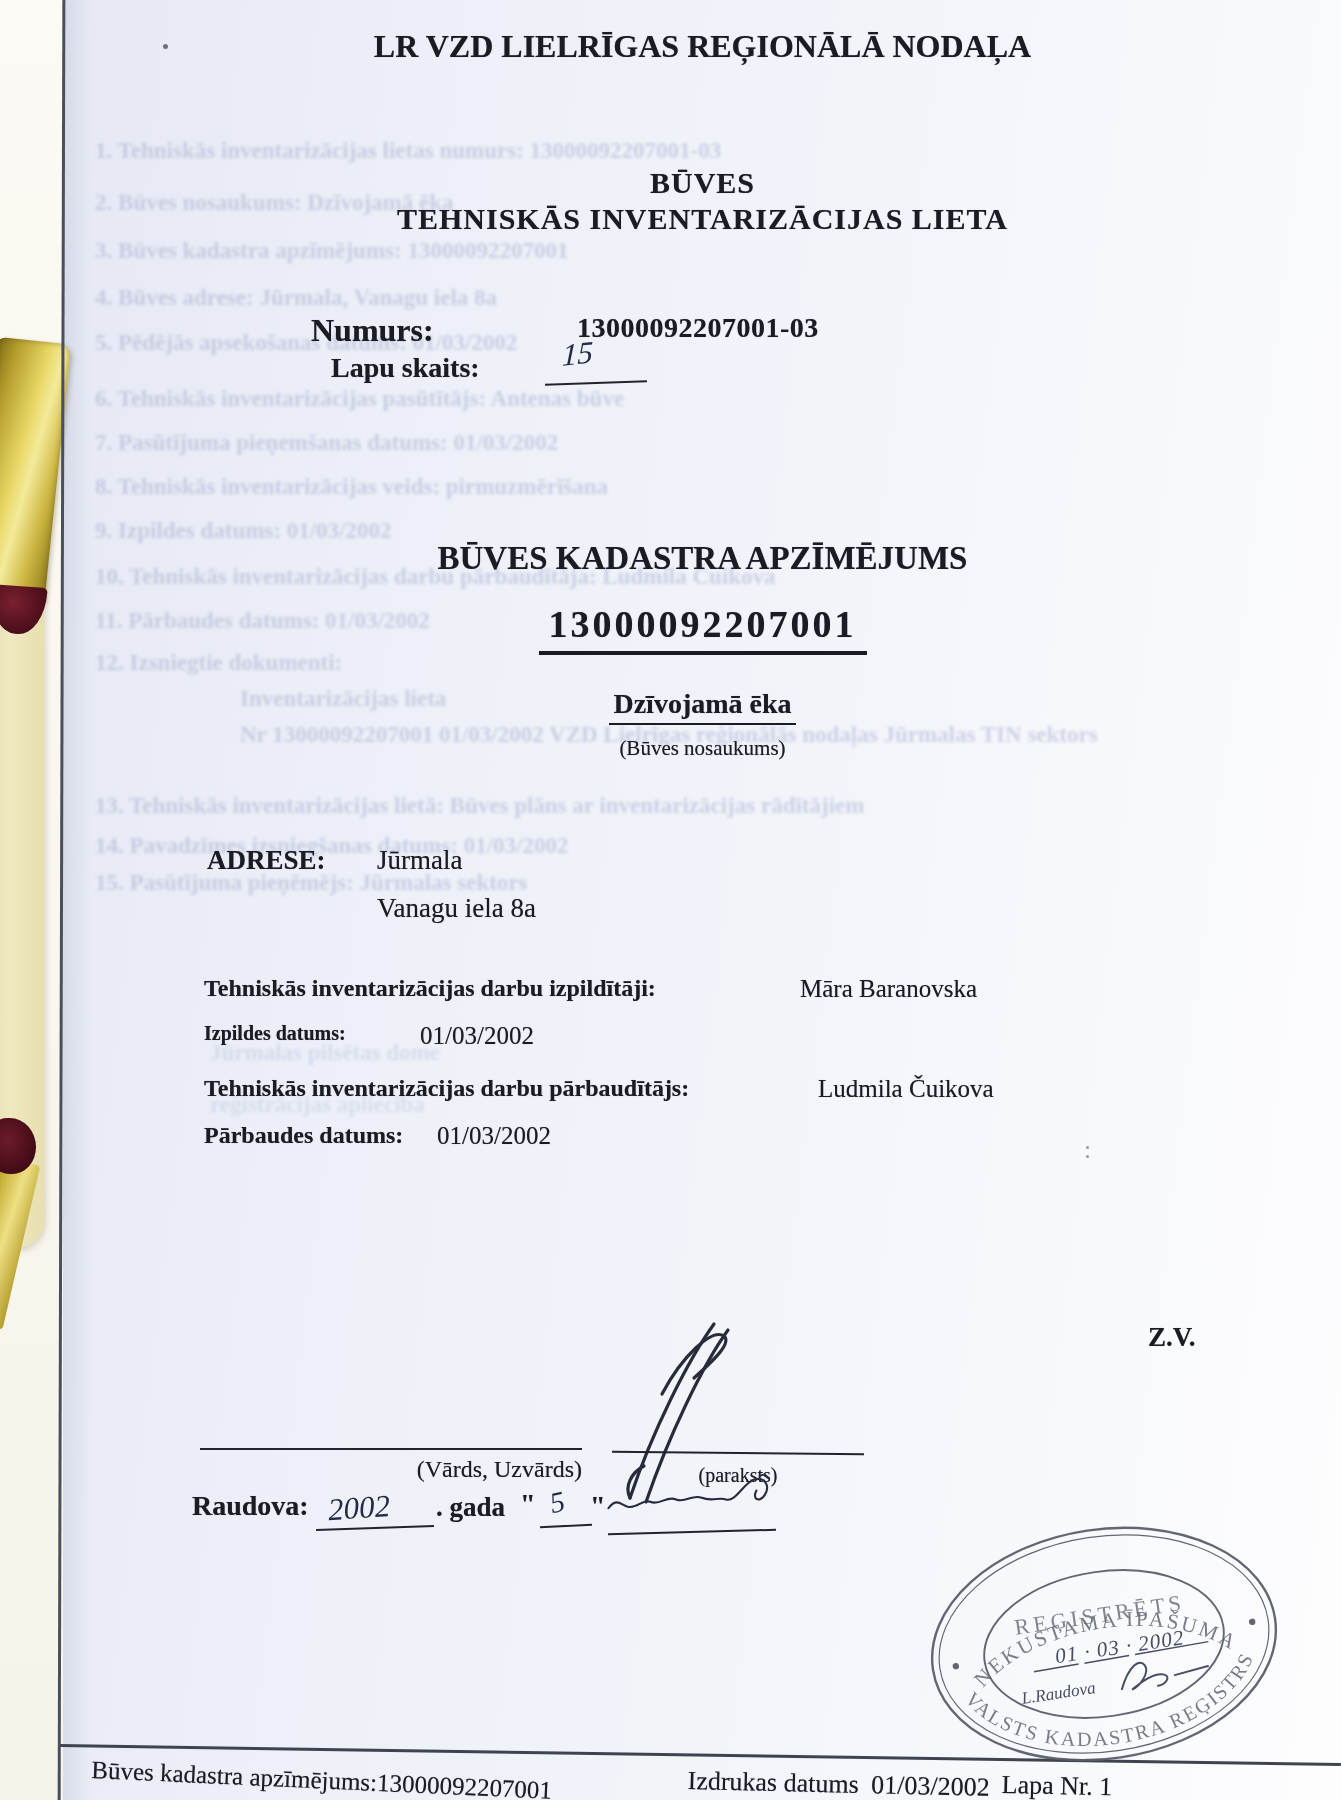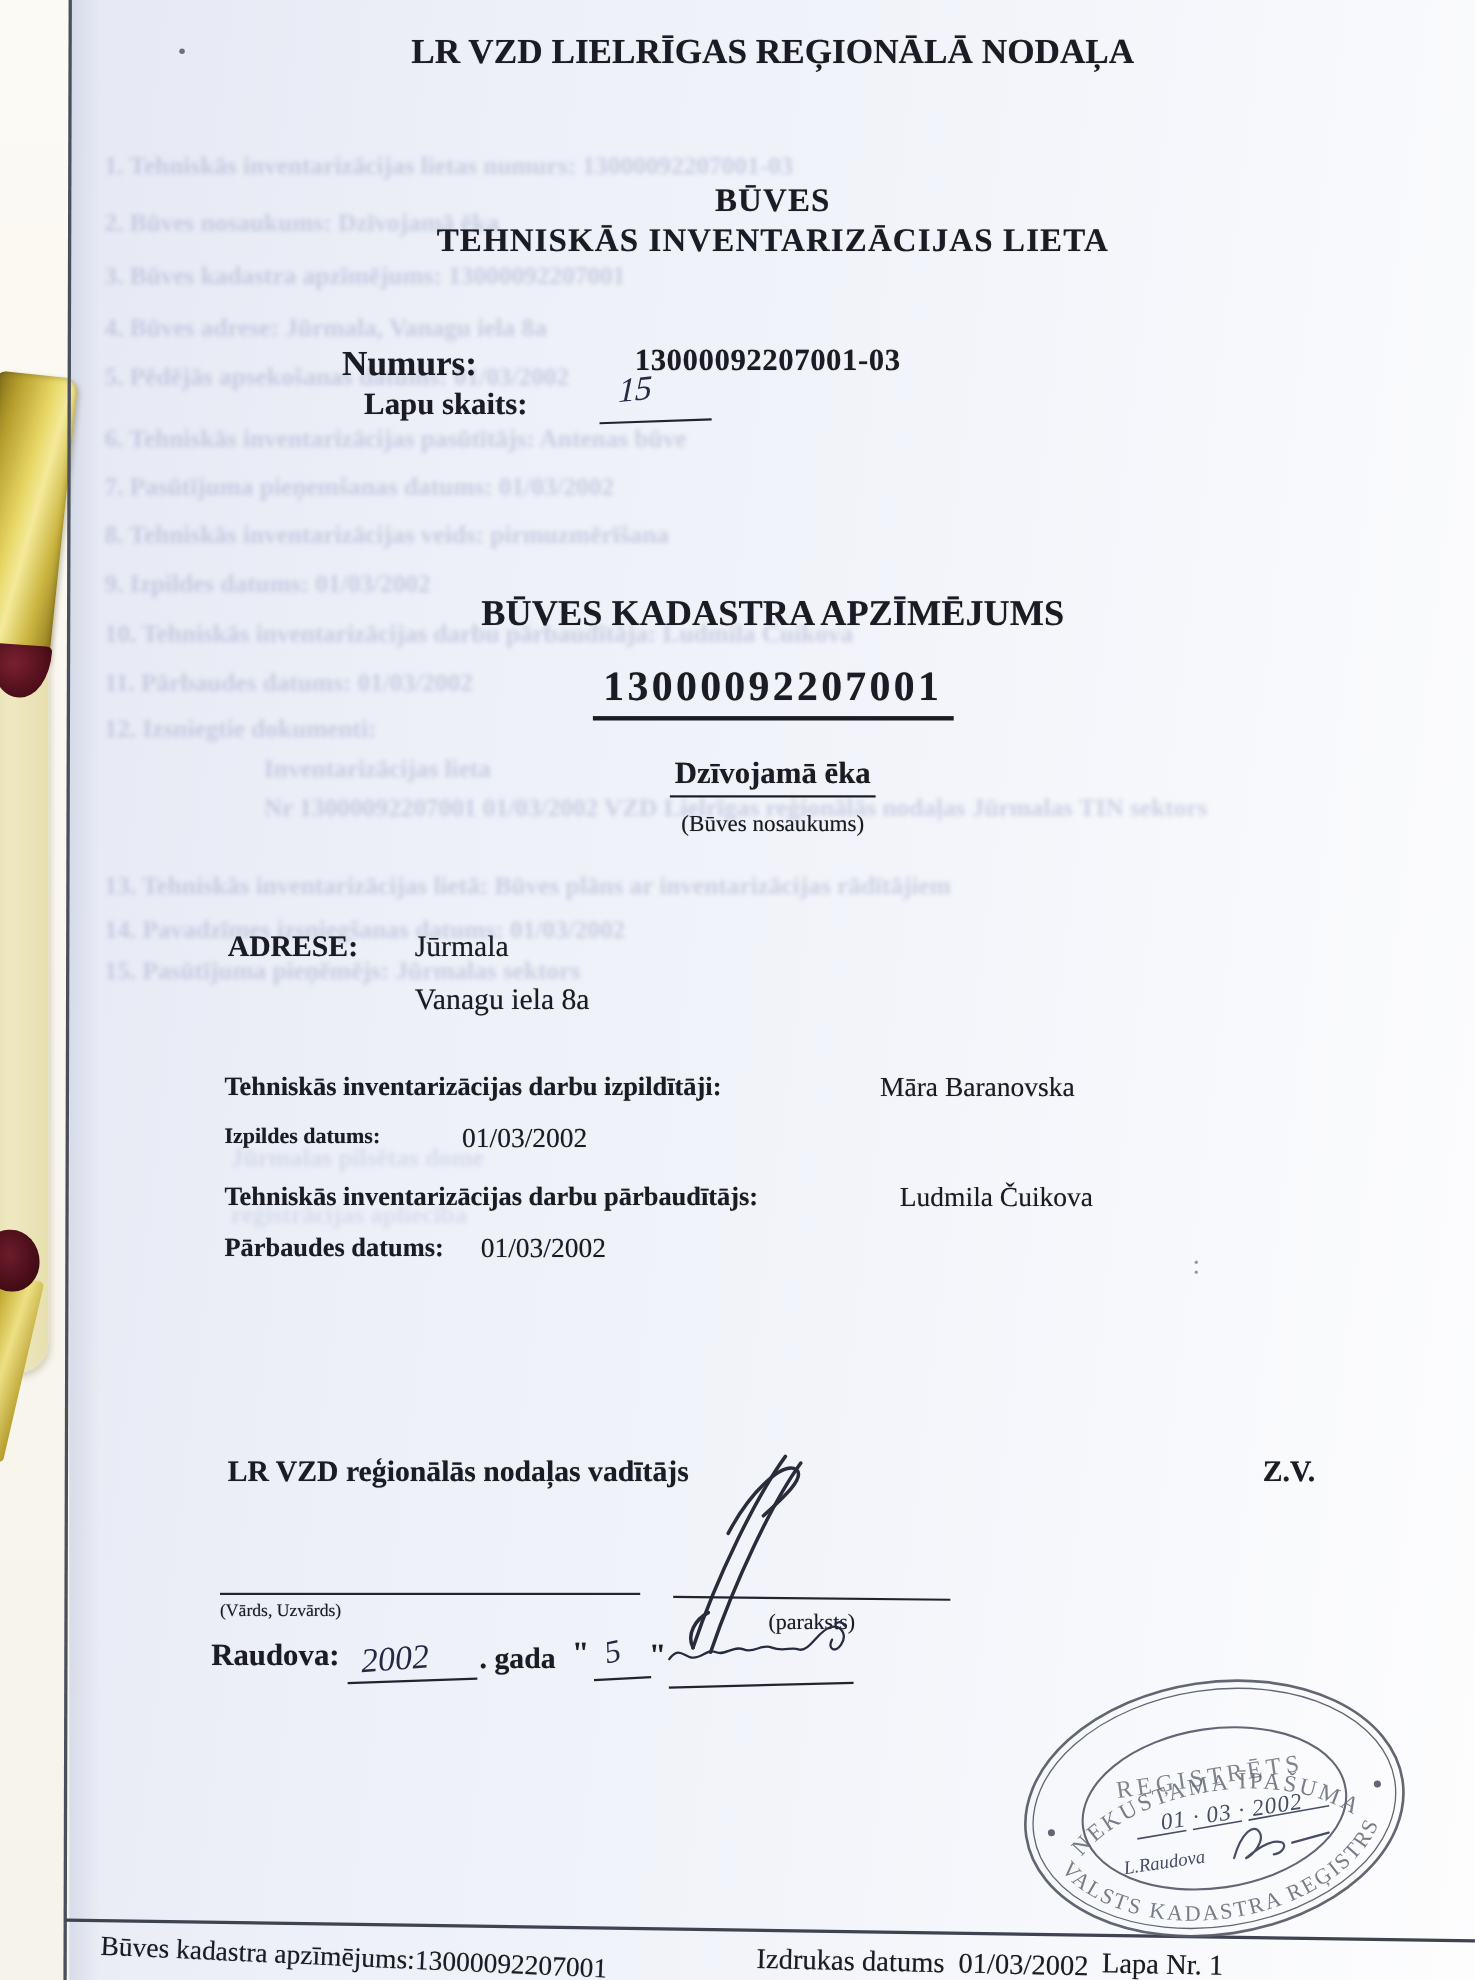--- a/index.html
+++ b/index.html
@@ -100,25 +100,24 @@
 
   <div class="t b" style="left:204px;top:975px;font-size:24px">Tehniskās inventarizācijas darbu izpildītāji:</div>
   <div class="t" style="left:800px;top:975px;font-size:25px">Māra Baranovska</div>
   <div class="t b" style="left:204px;top:1022px;font-size:20px">Izpildes datums:</div>
   <div class="t" style="left:420px;top:1022px;font-size:25px">01/03/2002</div>
   <div class="t b" style="left:204px;top:1075px;font-size:24px">Tehniskās inventarizācijas darbu pārbaudītājs:</div>
   <div class="t" style="left:818px;top:1075px;font-size:25px">Ludmila Čuikova</div>
   <div class="t b" style="left:204px;top:1122px;font-size:24px">Pārbaudes datums:</div>
   <div class="t" style="left:437px;top:1122px;font-size:25px">01/03/2002</div>
 
-  <div class="t b" style="left:207px;top:1322px;font-size:27px">LR VZD reģionālās nodaļas vadītājs</div>
   <div class="t b" style="left:1148px;top:1322px;font-size:27px">Z.V.</div>
 
   <div class="uline" style="left:200px;top:1448px;width:382px"></div>
-  <div class="t" style="left:200px;top:1456px;width:382px;text-align:left;font-size:16px;white-space:nowrap">(Vārds, Uzvārds)</div>
+  <div class="t" style="left:200px;top:1456px;width:382px;text-align:right;font-size:24px;white-space:nowrap">(Vārds, Uzvārds)</div>
   <div class="uline" style="left:612px;top:1452px;width:252px;transform:rotate(.6deg)"></div>
   <div class="t" style="left:612px;top:1464px;width:252px;text-align:center;font-size:20px">(paraksts)</div>
 
   <svg class="sigsvg" style="left:596px;top:1316px;width:145px;height:195px" viewBox="0 0 145 195">
     <g fill="none" stroke="#1e2230" stroke-width="3.2" stroke-linecap="round" opacity=".95">
       <path d="M118,8 C92,44 56,116 34,182"></path>
       <path d="M132,14 C106,50 72,122 50,186"></path>
       <path d="M66,78 C86,40 116,12 128,20 C136,27 118,44 98,62"></path>
       <path d="M34,182 C28,170 36,156 48,150"></path>
     </g>

